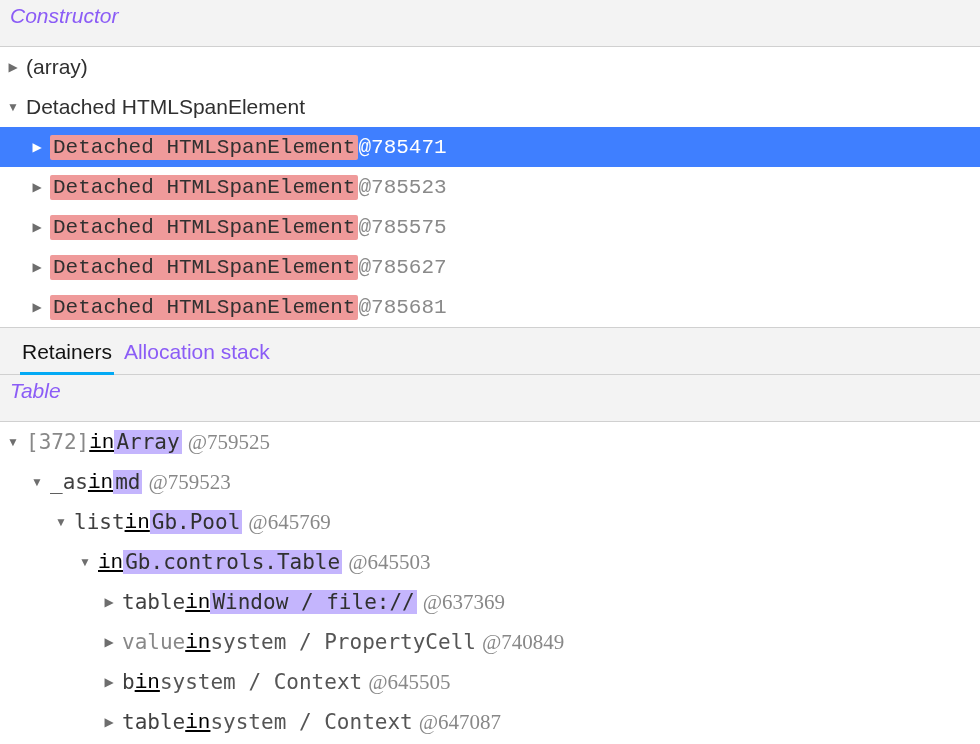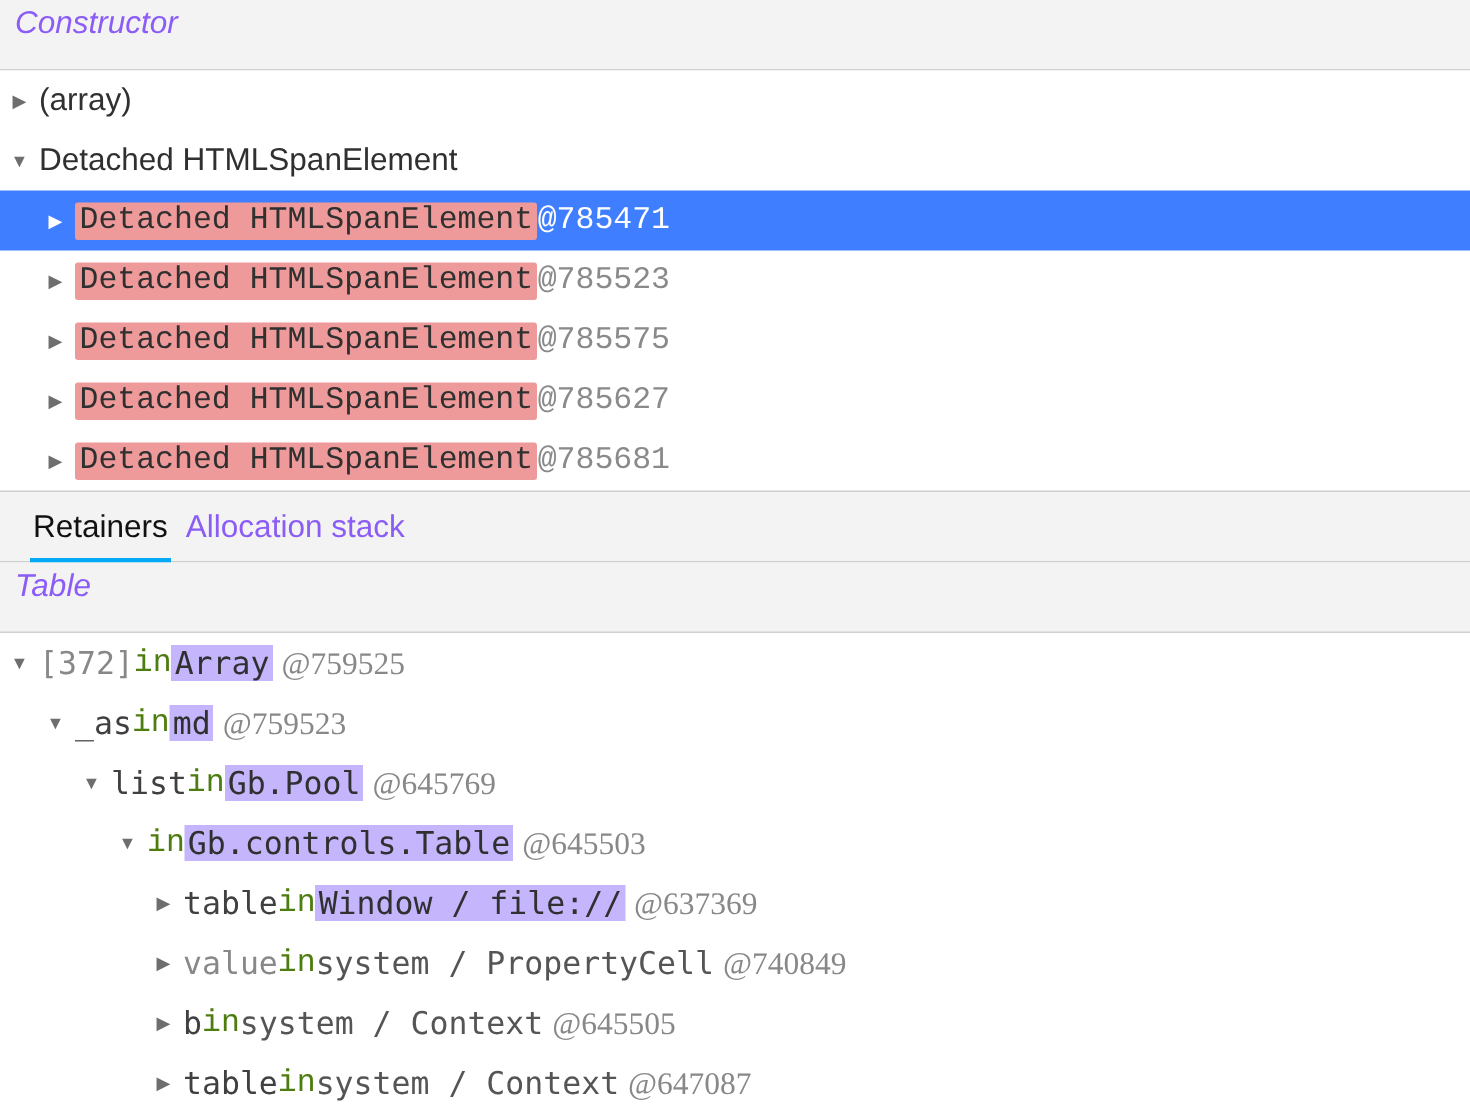--- a/index.html
+++ b/index.html
@@ -79,21 +79,21 @@
     margin-bottom: -1px;
   }
   .tab.inactive { color: #8b5cf6; }
   .retainer-row {
     display: flex;
     align-items: center;
     height: 40px;
     padding-left: 6px;
     white-space: nowrap;
   }
-  .kw { color: #4d7c0f; }
+  .kw { color: #000000; text-decoration: underline; }
   .prop { color: #404040; font-family: Menlo, Consolas, monospace; }
   .prop-dim { color: #888; font-family: Menlo, Consolas, monospace; text-align: center; }
   .cls { background: #c4b5fd; font-family: Menlo, Consolas, monospace; padding: 0 2px; }
   .cls-plain { font-family: Menlo, Consolas, monospace; text-align: center; }
   .oid { color: #888; font-family: Liberation Serif, serif; margin-left: 6px;}
 </style>
 </head>
 <body>
 
 <div class="panel">

